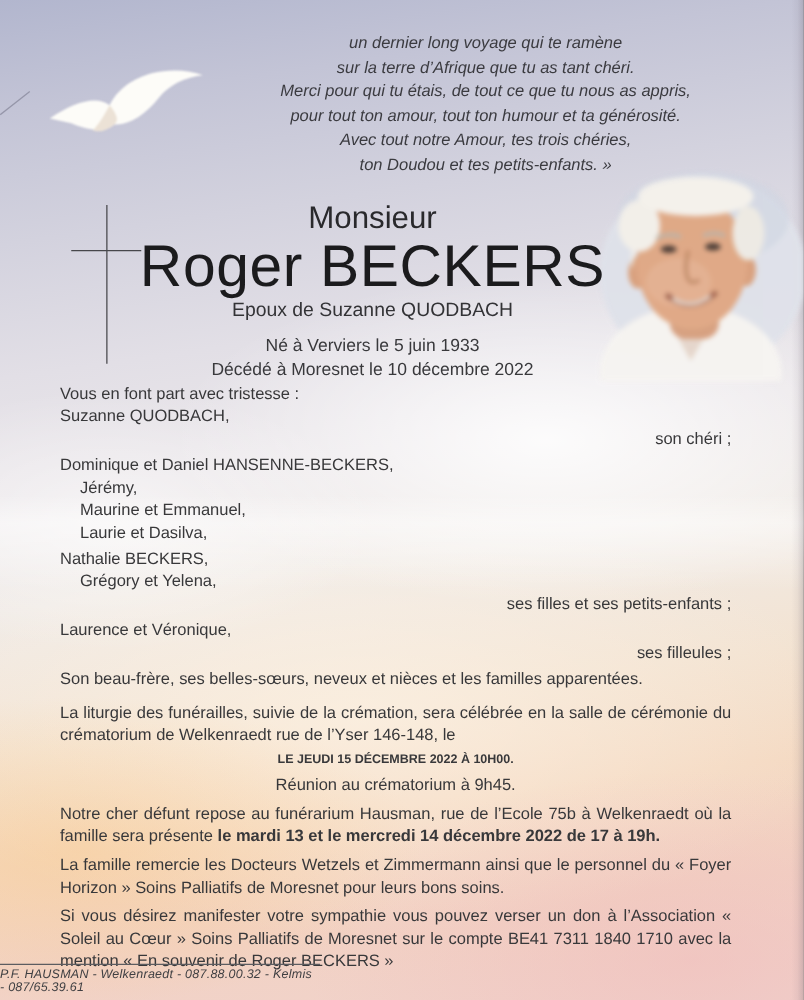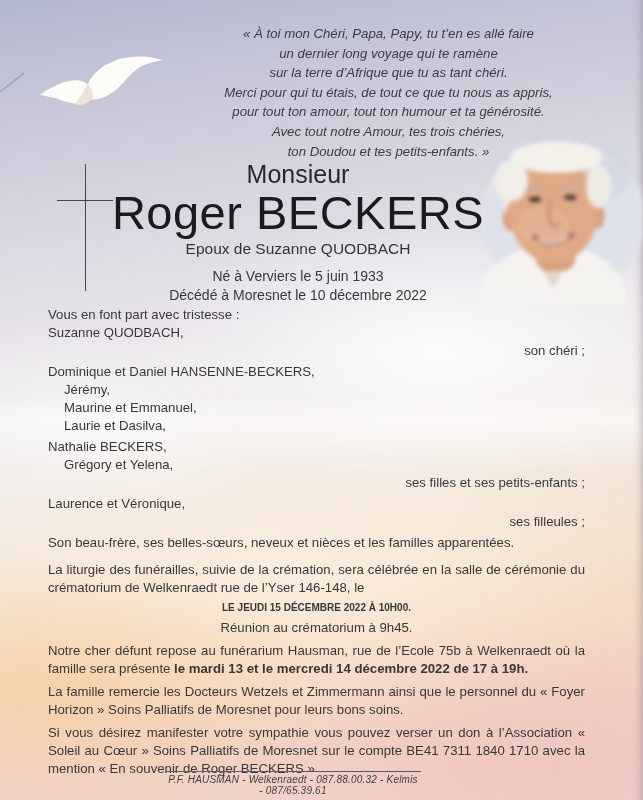--- a/index.html
+++ b/index.html
@@ -52,21 +52,21 @@
   .fam.rel{text-align:right;margin:0 0 2px 0;}
   .fam.gap{margin-top:3px;}
   .fam.closing{margin-top:3px;}
   .para{margin-top:5px !important;text-align:justify;}
   .para.first{margin-top:9px !important;}
   .center{text-align:center;margin-top:2px !important;}
   .b{font-weight:bold;}
   .date-line{font-size:10px;}
 
   
-  .footer{position:absolute;left:0;top:771px;width:586px;text-align:center;}
+  .footer{position:absolute;left:0;top:771px;width:586px;text-align:left;}
   .footer-inner{
     display:inline-block;width:256px;border-top:1px solid #5c5c60;
     padding-top:2px;font-size:10px;font-style:italic;color:#3f3f42;
     letter-spacing:0.2px;
   }
 </style>
 </head>
 <body>
 
 <div class="card">
@@ -98,21 +98,20 @@
     <path d="M50,54 Q60,49 70,53" stroke="#bab3a9" stroke-width="3" fill="none"></path>
     <path d="M88,52 Q97,48 106,52" stroke="#bab3a9" stroke-width="3" fill="none"></path>
     <ellipse cx="60" cy="63" rx="6.5" ry="3" fill="#4a3a33"></ellipse>
     <ellipse cx="96" cy="61" rx="6.5" ry="3" fill="#4a3a33"></ellipse>
     <path d="M76,64 Q72,80 76,88 Q80,92 85,88" stroke="#c08a66" stroke-width="3" fill="none"></path>
     <path d="M58,100 Q78,117 99,98" stroke="#9c5f4b" stroke-width="4" fill="none"></path>
     <path d="M63,103 Q79,113 94,101" stroke="#efe7df" stroke-width="3" fill="none" opacity="0.85"></path>
   </svg>
 
   <div class="quote">
-    <div>« À toi mon Chéri, Papa, Papy, tu t’en es allé faire</div>
     <div>un dernier long voyage qui te ramène</div>
     <div>sur la terre d’Afrique que tu as tant chéri.</div>
     <div>Merci pour qui tu étais, de tout ce que tu nous as appris,</div>
     <div>pour tout ton amour, tout ton humour et ta générosité.</div>
     <div>Avec tout notre Amour, tes trois chéries,</div>
     <div>ton Doudou et tes petits-enfants. »</div>
   </div>
 
   <div class="header">
     <div class="monsieur">Monsieur</div>

